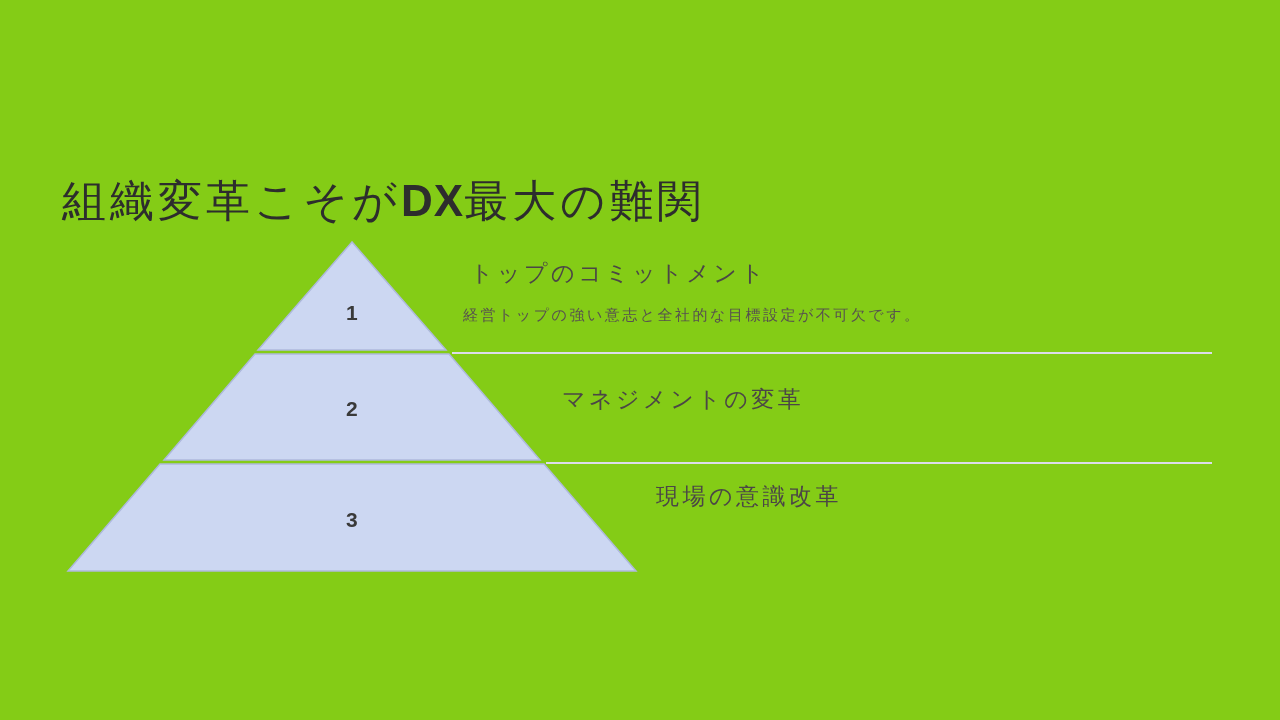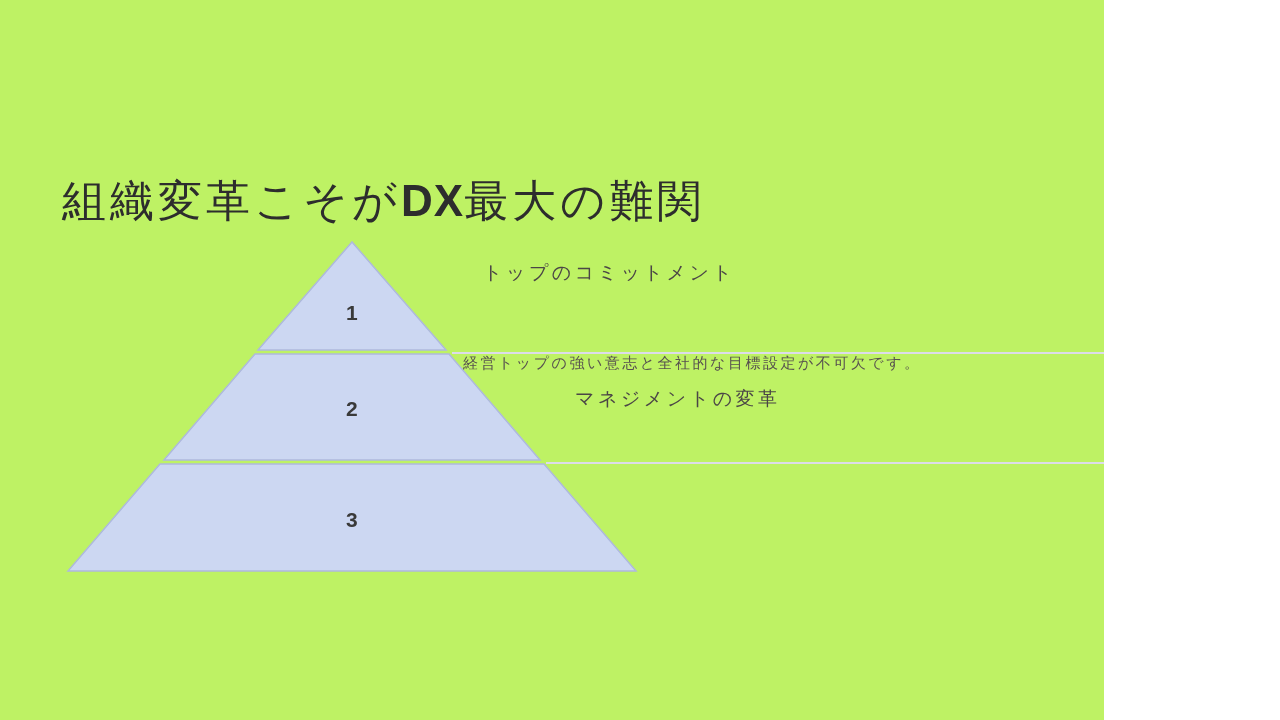--- a/index.html
+++ b/index.html
@@ -1,21 +1,21 @@
 <!DOCTYPE html>
 <html><head>
 <meta charset="utf-8">
 <style>
   html, body { margin: 0; padding: 0; }
   body { font-family: "Liberation Sans", "DejaVu Sans", sans-serif; }
   #slide {
     position: relative;
-    width: 1104px;
+    width: 1280px;
     height: 720px;
-    background: #bef264;
+    background: #84cc16;
     overflow: hidden;
   }
   .title {
     position: absolute;
     left: 62px;
     top: 144px;
     font-size: 44px;
     line-height: 1.25;
     font-weight: 500;
     color: #2d2d2d;
@@ -40,37 +40,35 @@
     font-size: 21px;
     font-weight: 700;
     color: #3a3a3a;
     letter-spacing: 0.5px;
   }
   .num-1 { left: 330px; top: 301px; }
   .num-2 { left: 330px; top: 397px; }
   .num-3 { left: 330px; top: 508px; }
   .level-heading {
     position: absolute;
-    font-size: 19px;
+    font-size: 23px;
     font-weight: 500;
     color: #4b4646;
     letter-spacing: 3.5px;
     white-space: nowrap;
     line-height: 28px;
-    margin-left: 13px;
   }
   .level-body {
     position: absolute;
     font-size: 15px;
     font-weight: 400;
     color: #57514f;
     letter-spacing: 2.5px;
     white-space: nowrap;
     line-height: 22px;
-    margin-top: 48px;
   }
   .h-1 { left: 470px; top: 259px; }
   .b-1 { left: 463px; top: 304px; }
   .h-2 { left: 562px; top: 385px; }
   .b-2 { left: 557px; top: 417px; }
   .h-3 { left: 656px; top: 482px; }
   .b-3 { left: 651px; top: 527px; }
   .divider {
     position: absolute;
     height: 2px;
@@ -97,14 +95,15 @@
   <div class="tier-number num-3">3</div>
 
   <div class="divider div-1"></div>
   <div class="divider div-2"></div>
 
   <div class="level-heading h-1">トップのコミットメント</div>
   <div class="level-body b-1">経営トップの強い意志と全社的な目標設定が不可欠です。</div>
 
   <div class="level-heading h-2">マネジメントの変革</div>
 
+  <div class="level-heading h-3">現場の意識改革</div>
 
 </div>
 
 </body></html>

